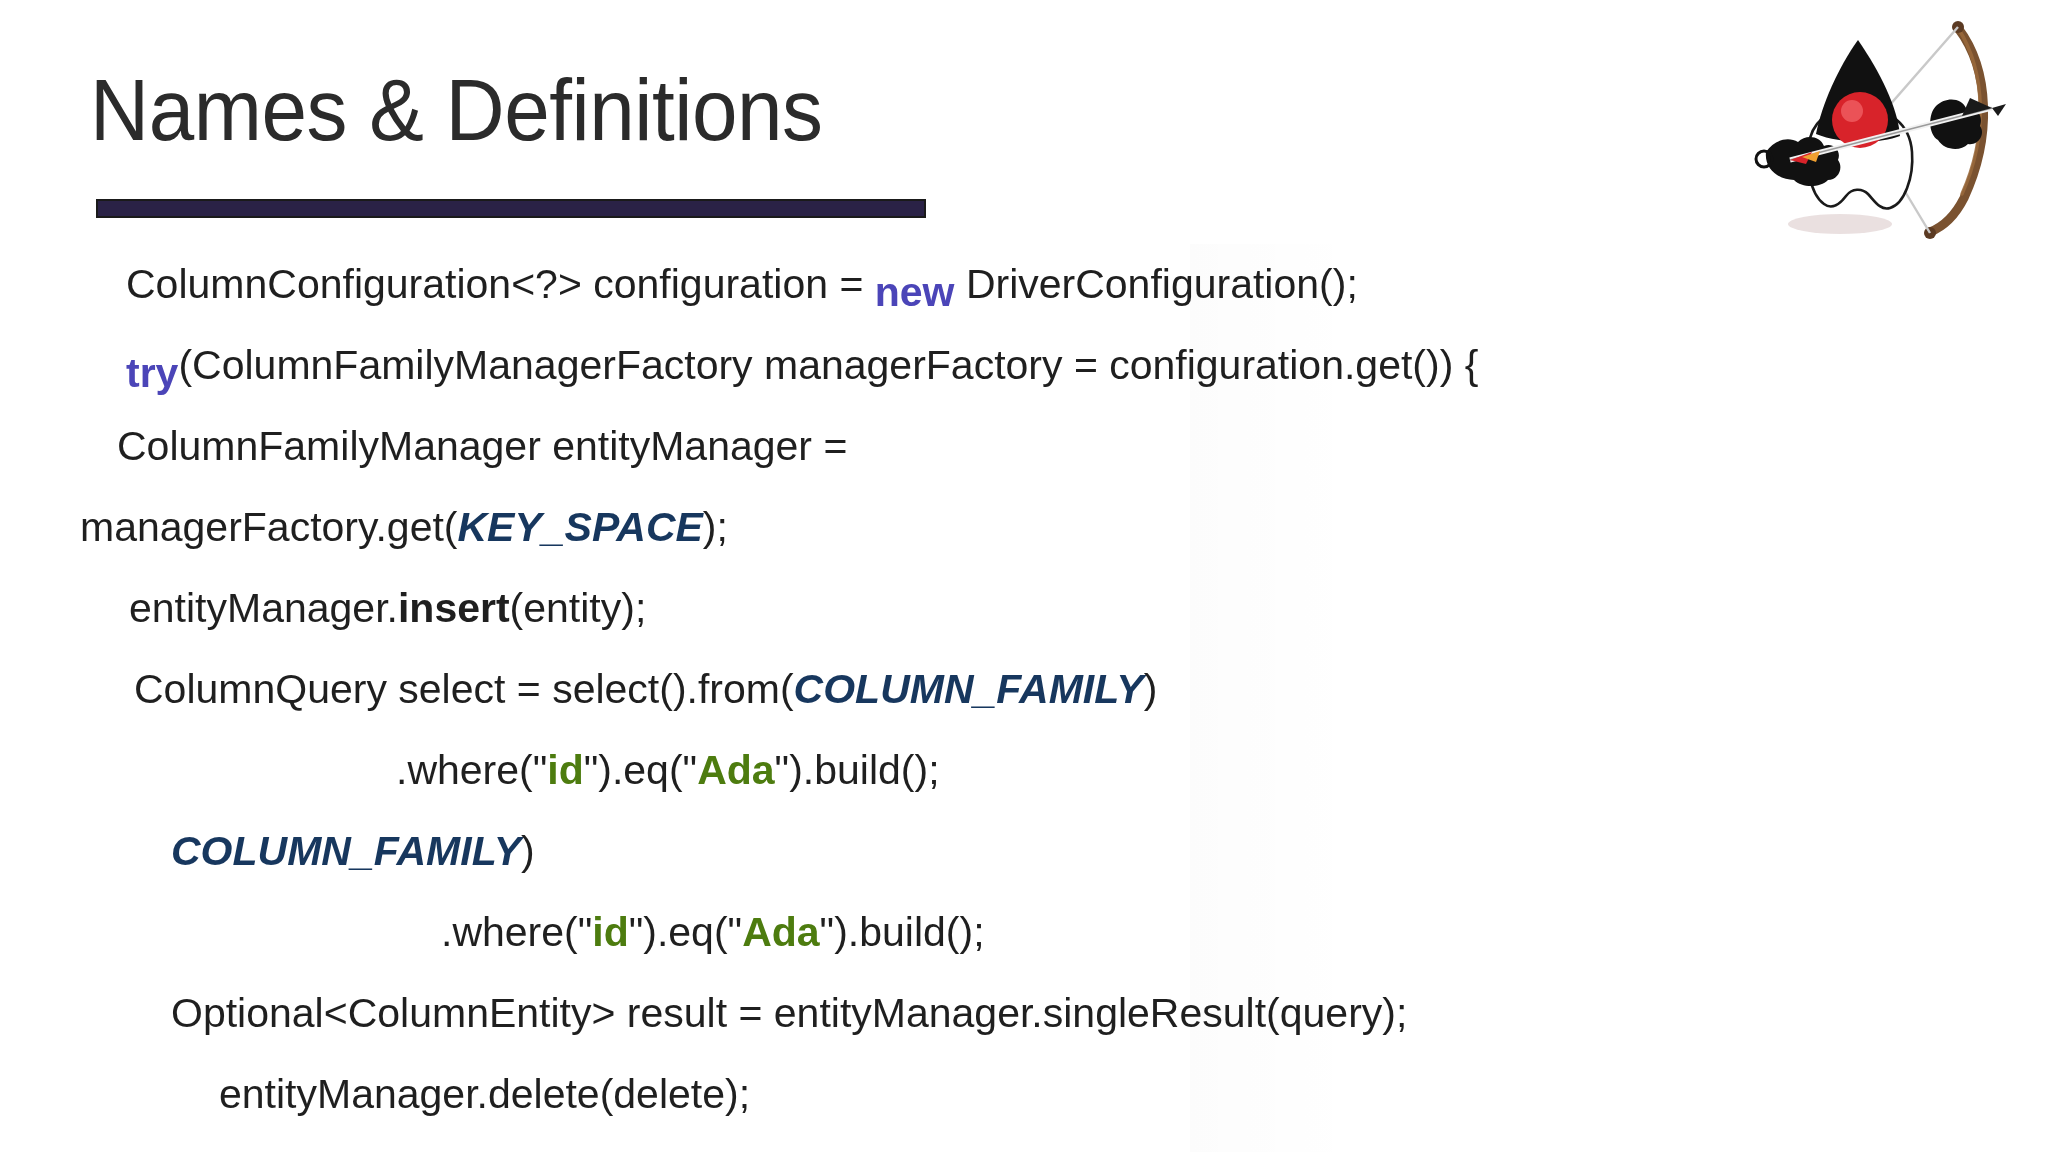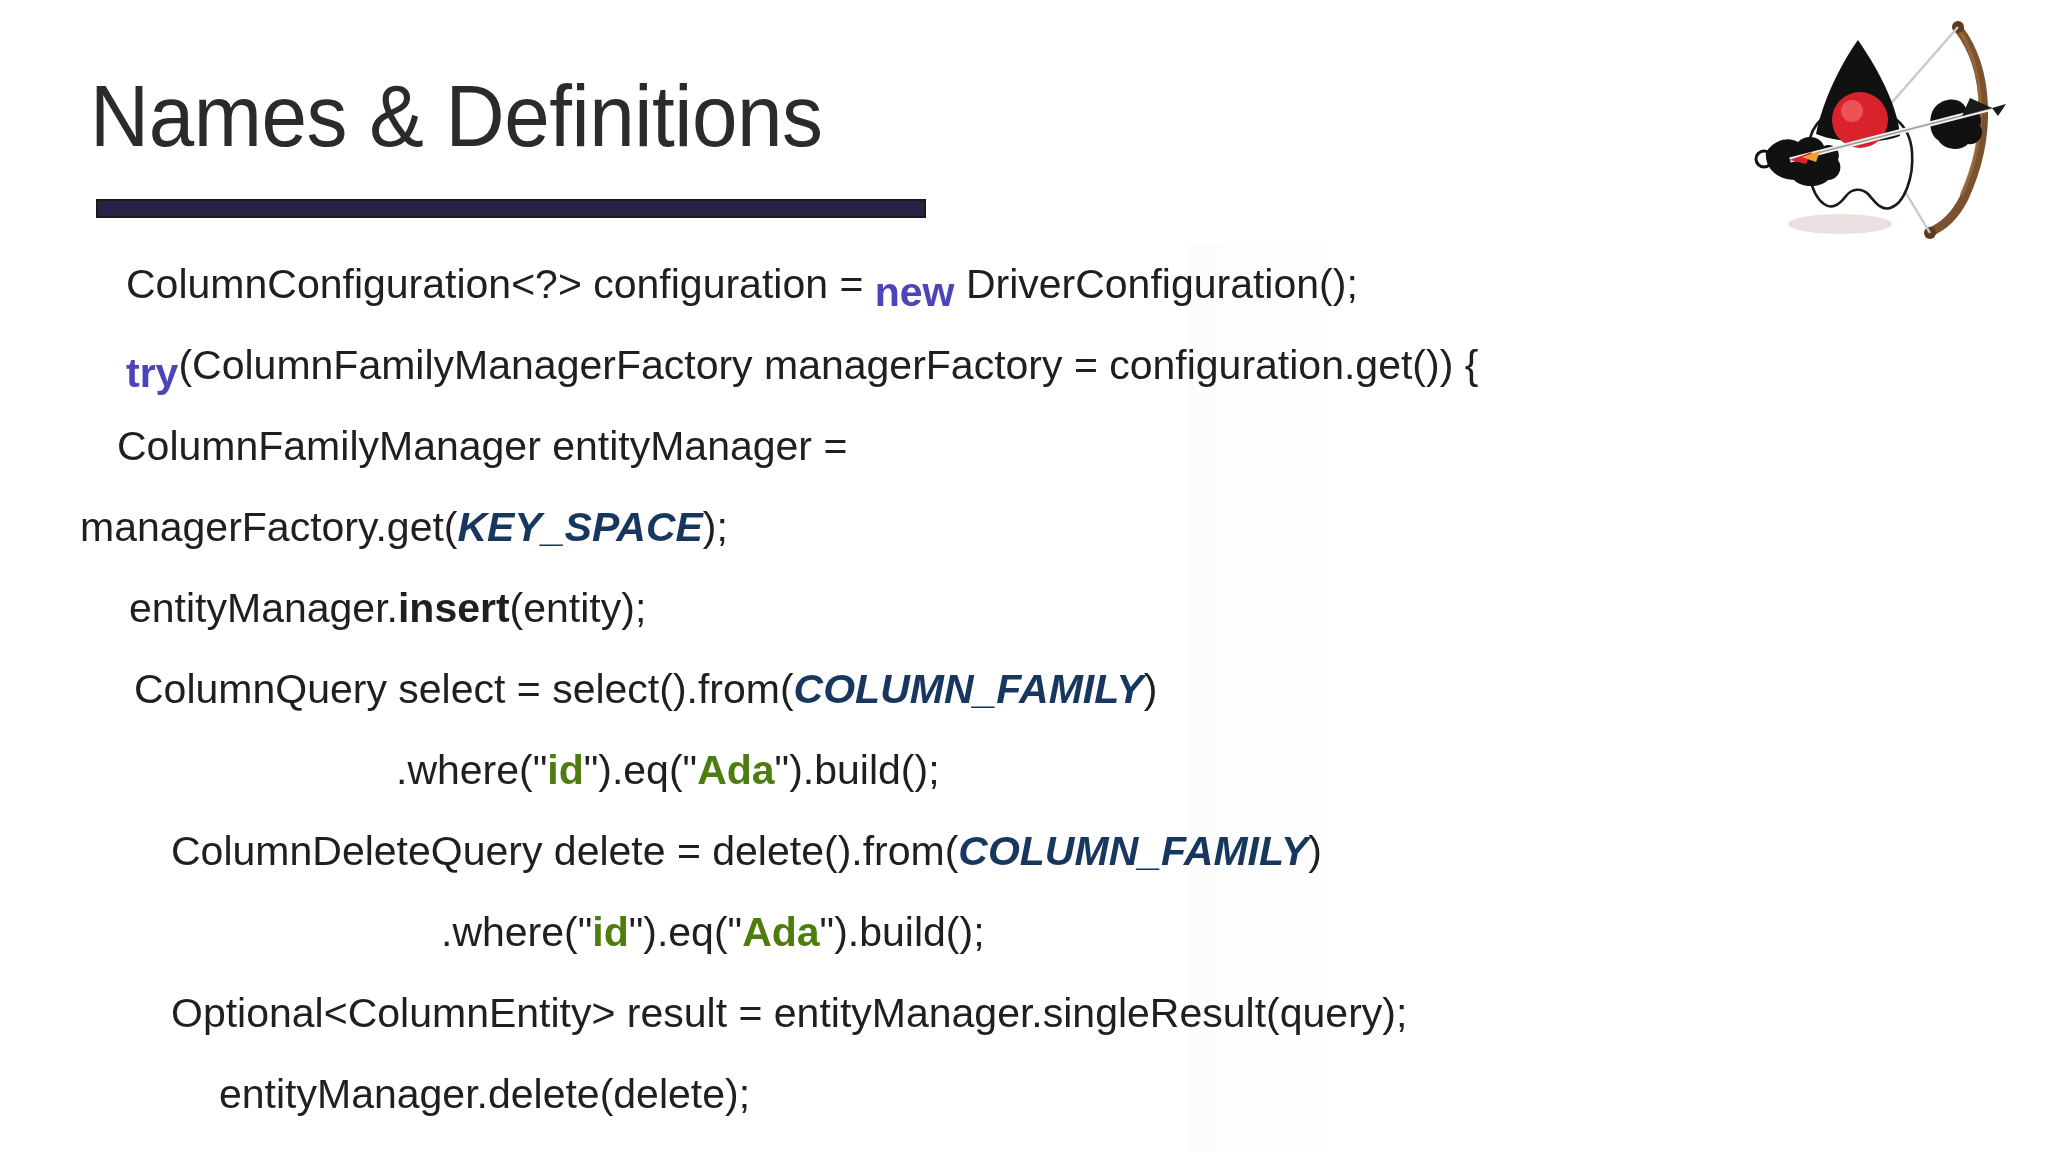--- a/index.html
+++ b/index.html
@@ -20,21 +20,21 @@
   .slide {
     position: absolute;
     inset: 0;
     background: #ffffff;
   }
 
   
   .title-block {
     position: absolute;
     left: 90px;
-    top: 68px;
+    top: 62px;
     width: 1200px;
   }
   .slide-title {
     font-family: "Liberation Sans", "DejaVu Sans", sans-serif;
     font-size: 88px;
     line-height: 1.08;
     font-weight: 400;
     color: #2b2b2b;
     letter-spacing: -0.5px;
     transform: scaleX(0.93);
@@ -154,20 +154,20 @@
   </div>
 
   <div class="code">
       <div class="code-line" style="padding-left: 110px;"><span class="plain">ColumnConfiguration&lt;?&gt; configuration = </span><span class="kw">new</span><span class="plain"> DriverConfiguration();</span></div>
       <div class="code-line" style="padding-left: 110px;"><span class="kw">try</span><span class="plain">(ColumnFamilyManagerFactory managerFactory = configuration.get()) {</span></div>
       <div class="code-line" style="padding-left: 101px;"><span class="plain">ColumnFamilyManager entityManager =</span></div>
       <div class="code-line" style="padding-left: 64px;"><span class="plain">managerFactory.get(</span><span class="const">KEY_SPACE</span><span class="plain">);</span></div>
       <div class="code-line" style="padding-left: 113px;"><span class="plain">entityManager.</span><span class="mth">insert</span><span class="plain">(entity);</span></div>
       <div class="code-line" style="padding-left: 118px;"><span class="plain">ColumnQuery select = select().from(</span><span class="const">COLUMN_FAMILY</span><span class="plain">)</span></div>
       <div class="code-line" style="padding-left: 380px;"><span class="plain">.where("</span><span class="str">id</span><span class="plain">").eq("</span><span class="str">Ada</span><span class="plain">").build();</span></div>
-      <div class="code-line" style="padding-left: 155px;"><span class="plain">ColumnDeleteQuery delete = delete().from(</span><span class="const">COLUMN_FAMILY</span><span class="plain">)</span></div>
+      <div class="code-line" style="padding-left: 155px;"><span class="const">COLUMN_FAMILY</span><span class="plain">)</span></div>
       <div class="code-line" style="padding-left: 425px;"><span class="plain">.where("</span><span class="str">id</span><span class="plain">").eq("</span><span class="str">Ada</span><span class="plain">").build();</span></div>
       <div class="code-line" style="padding-left: 155px;"><span class="plain">Optional&lt;ColumnEntity&gt; result = entityManager.singleResult(query);</span></div>
       <div class="code-line" style="padding-left: 155px; margin-left: 48px;"><span class="plain">entityManager.delete(delete);</span></div>
     </div>
   <div class="seam"></div>
 
 </div>
 
 </body></html>

